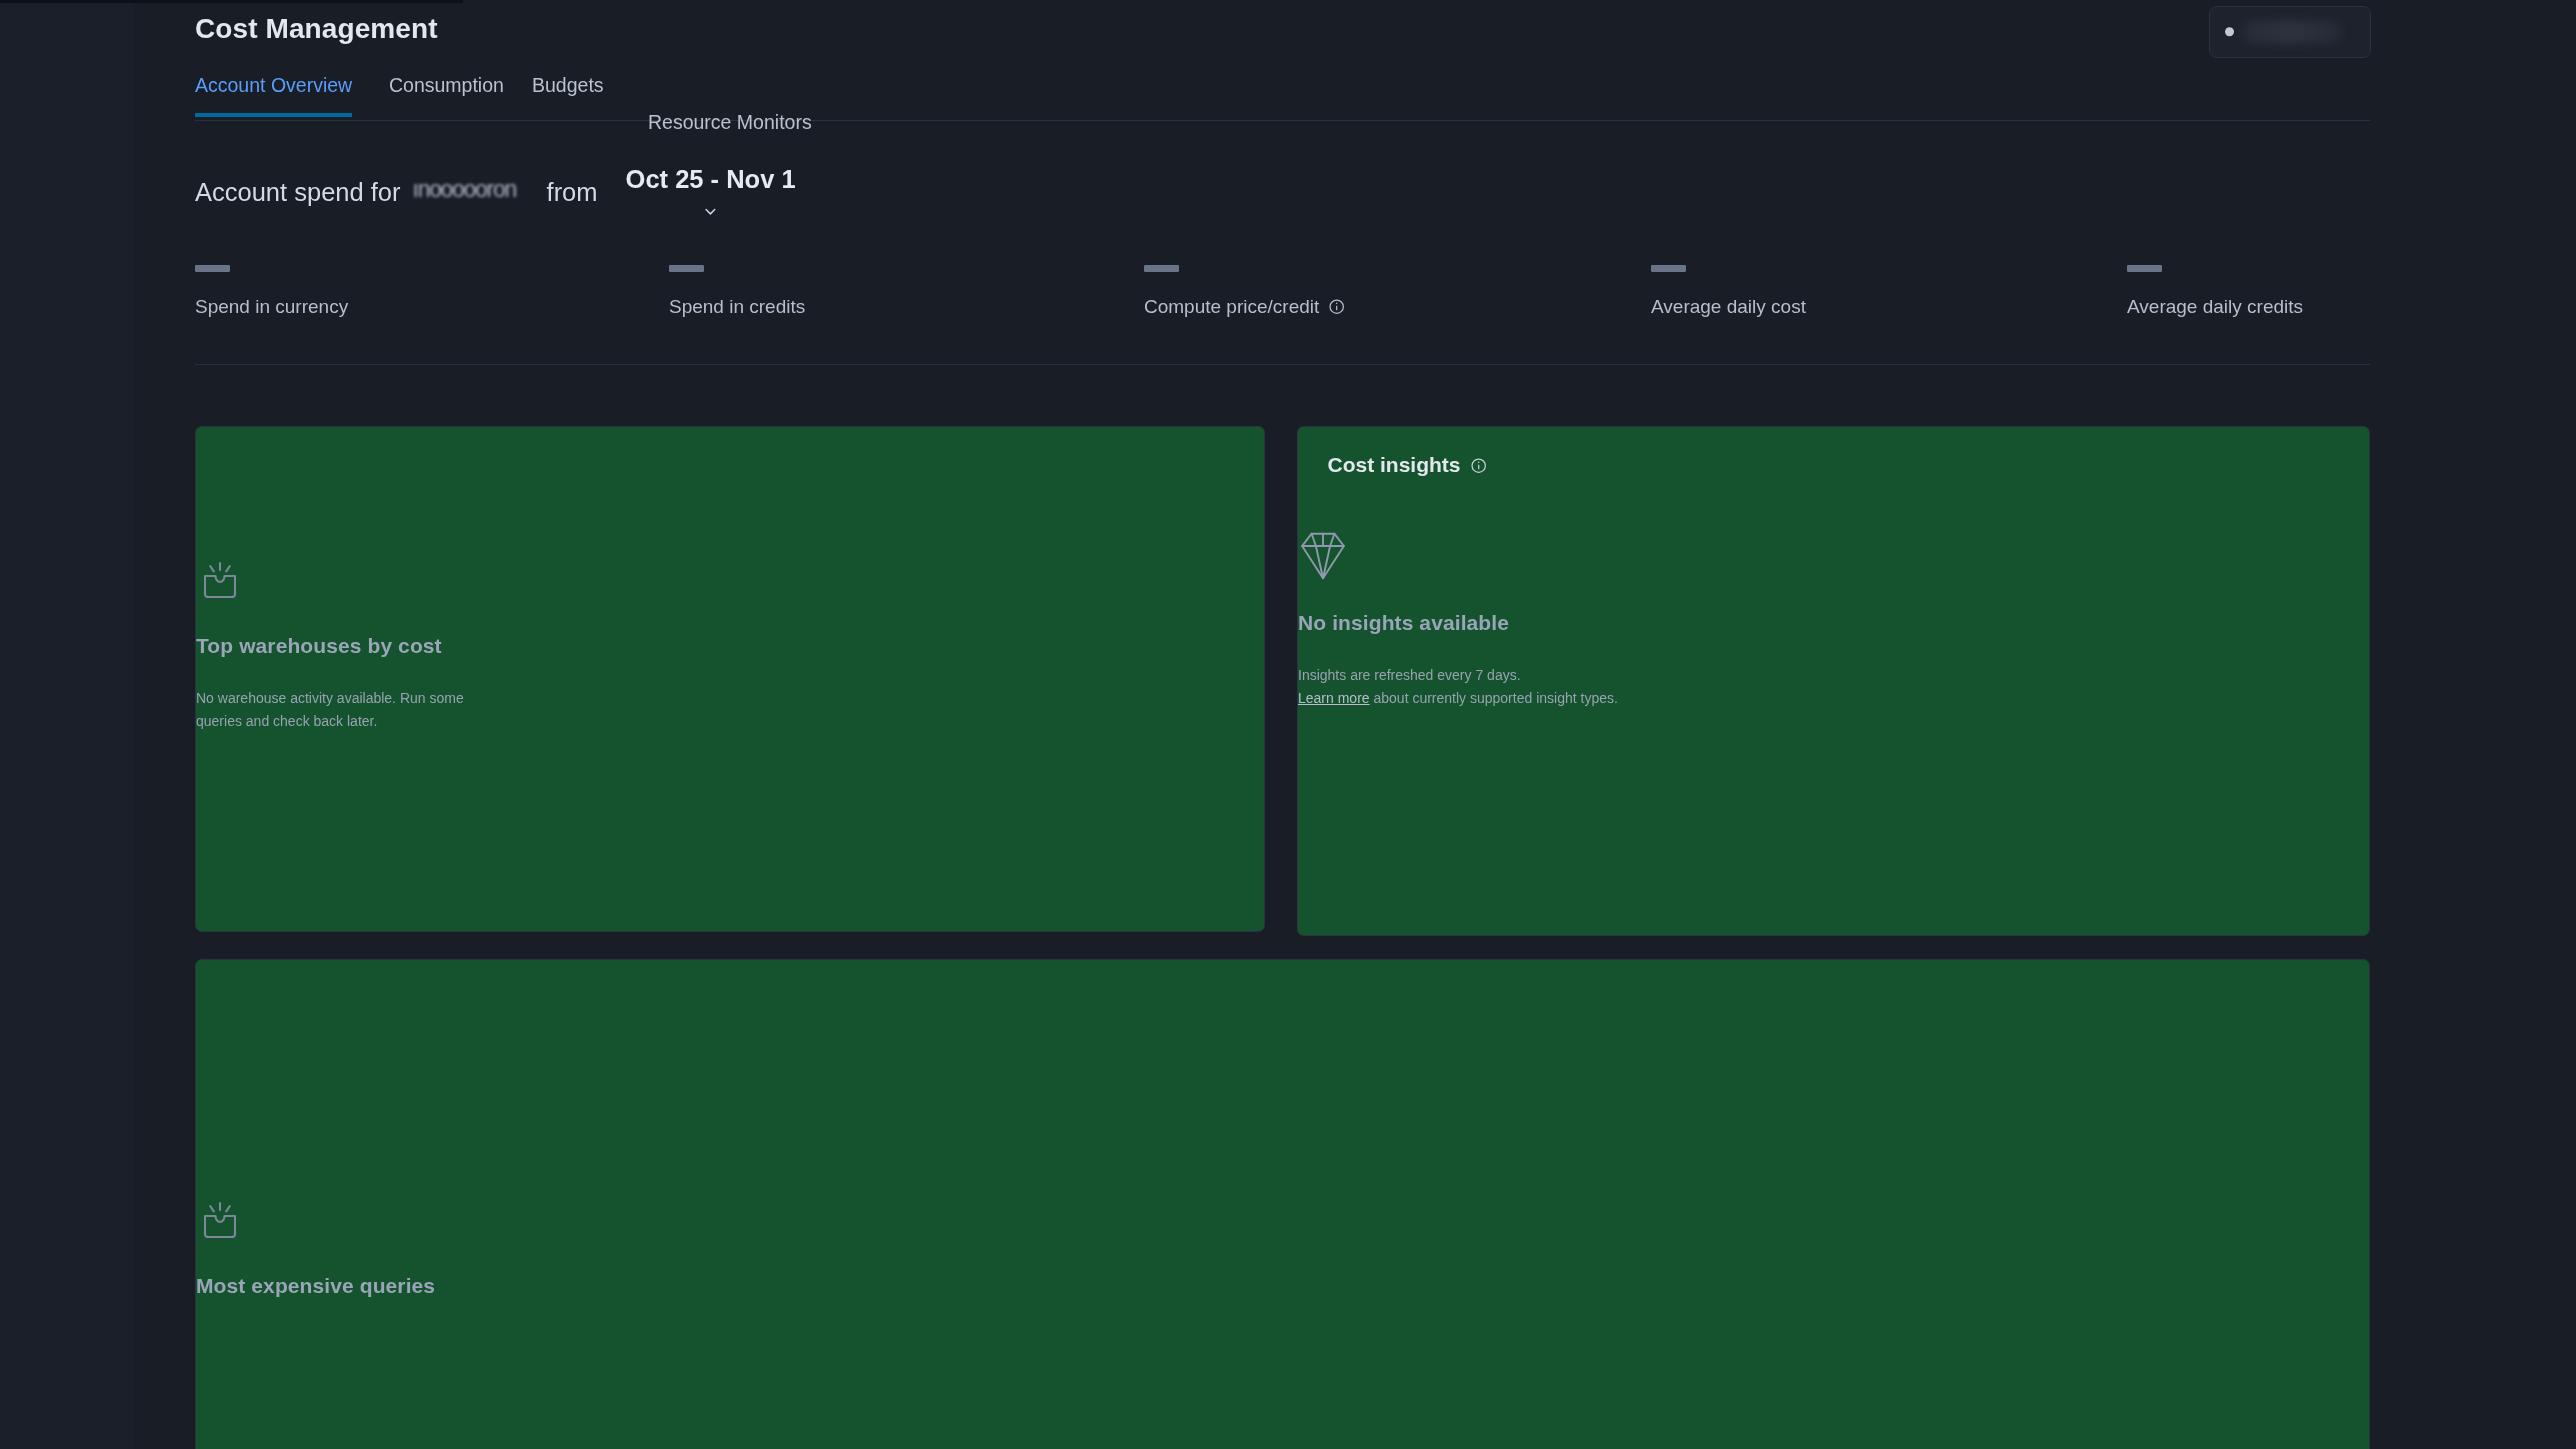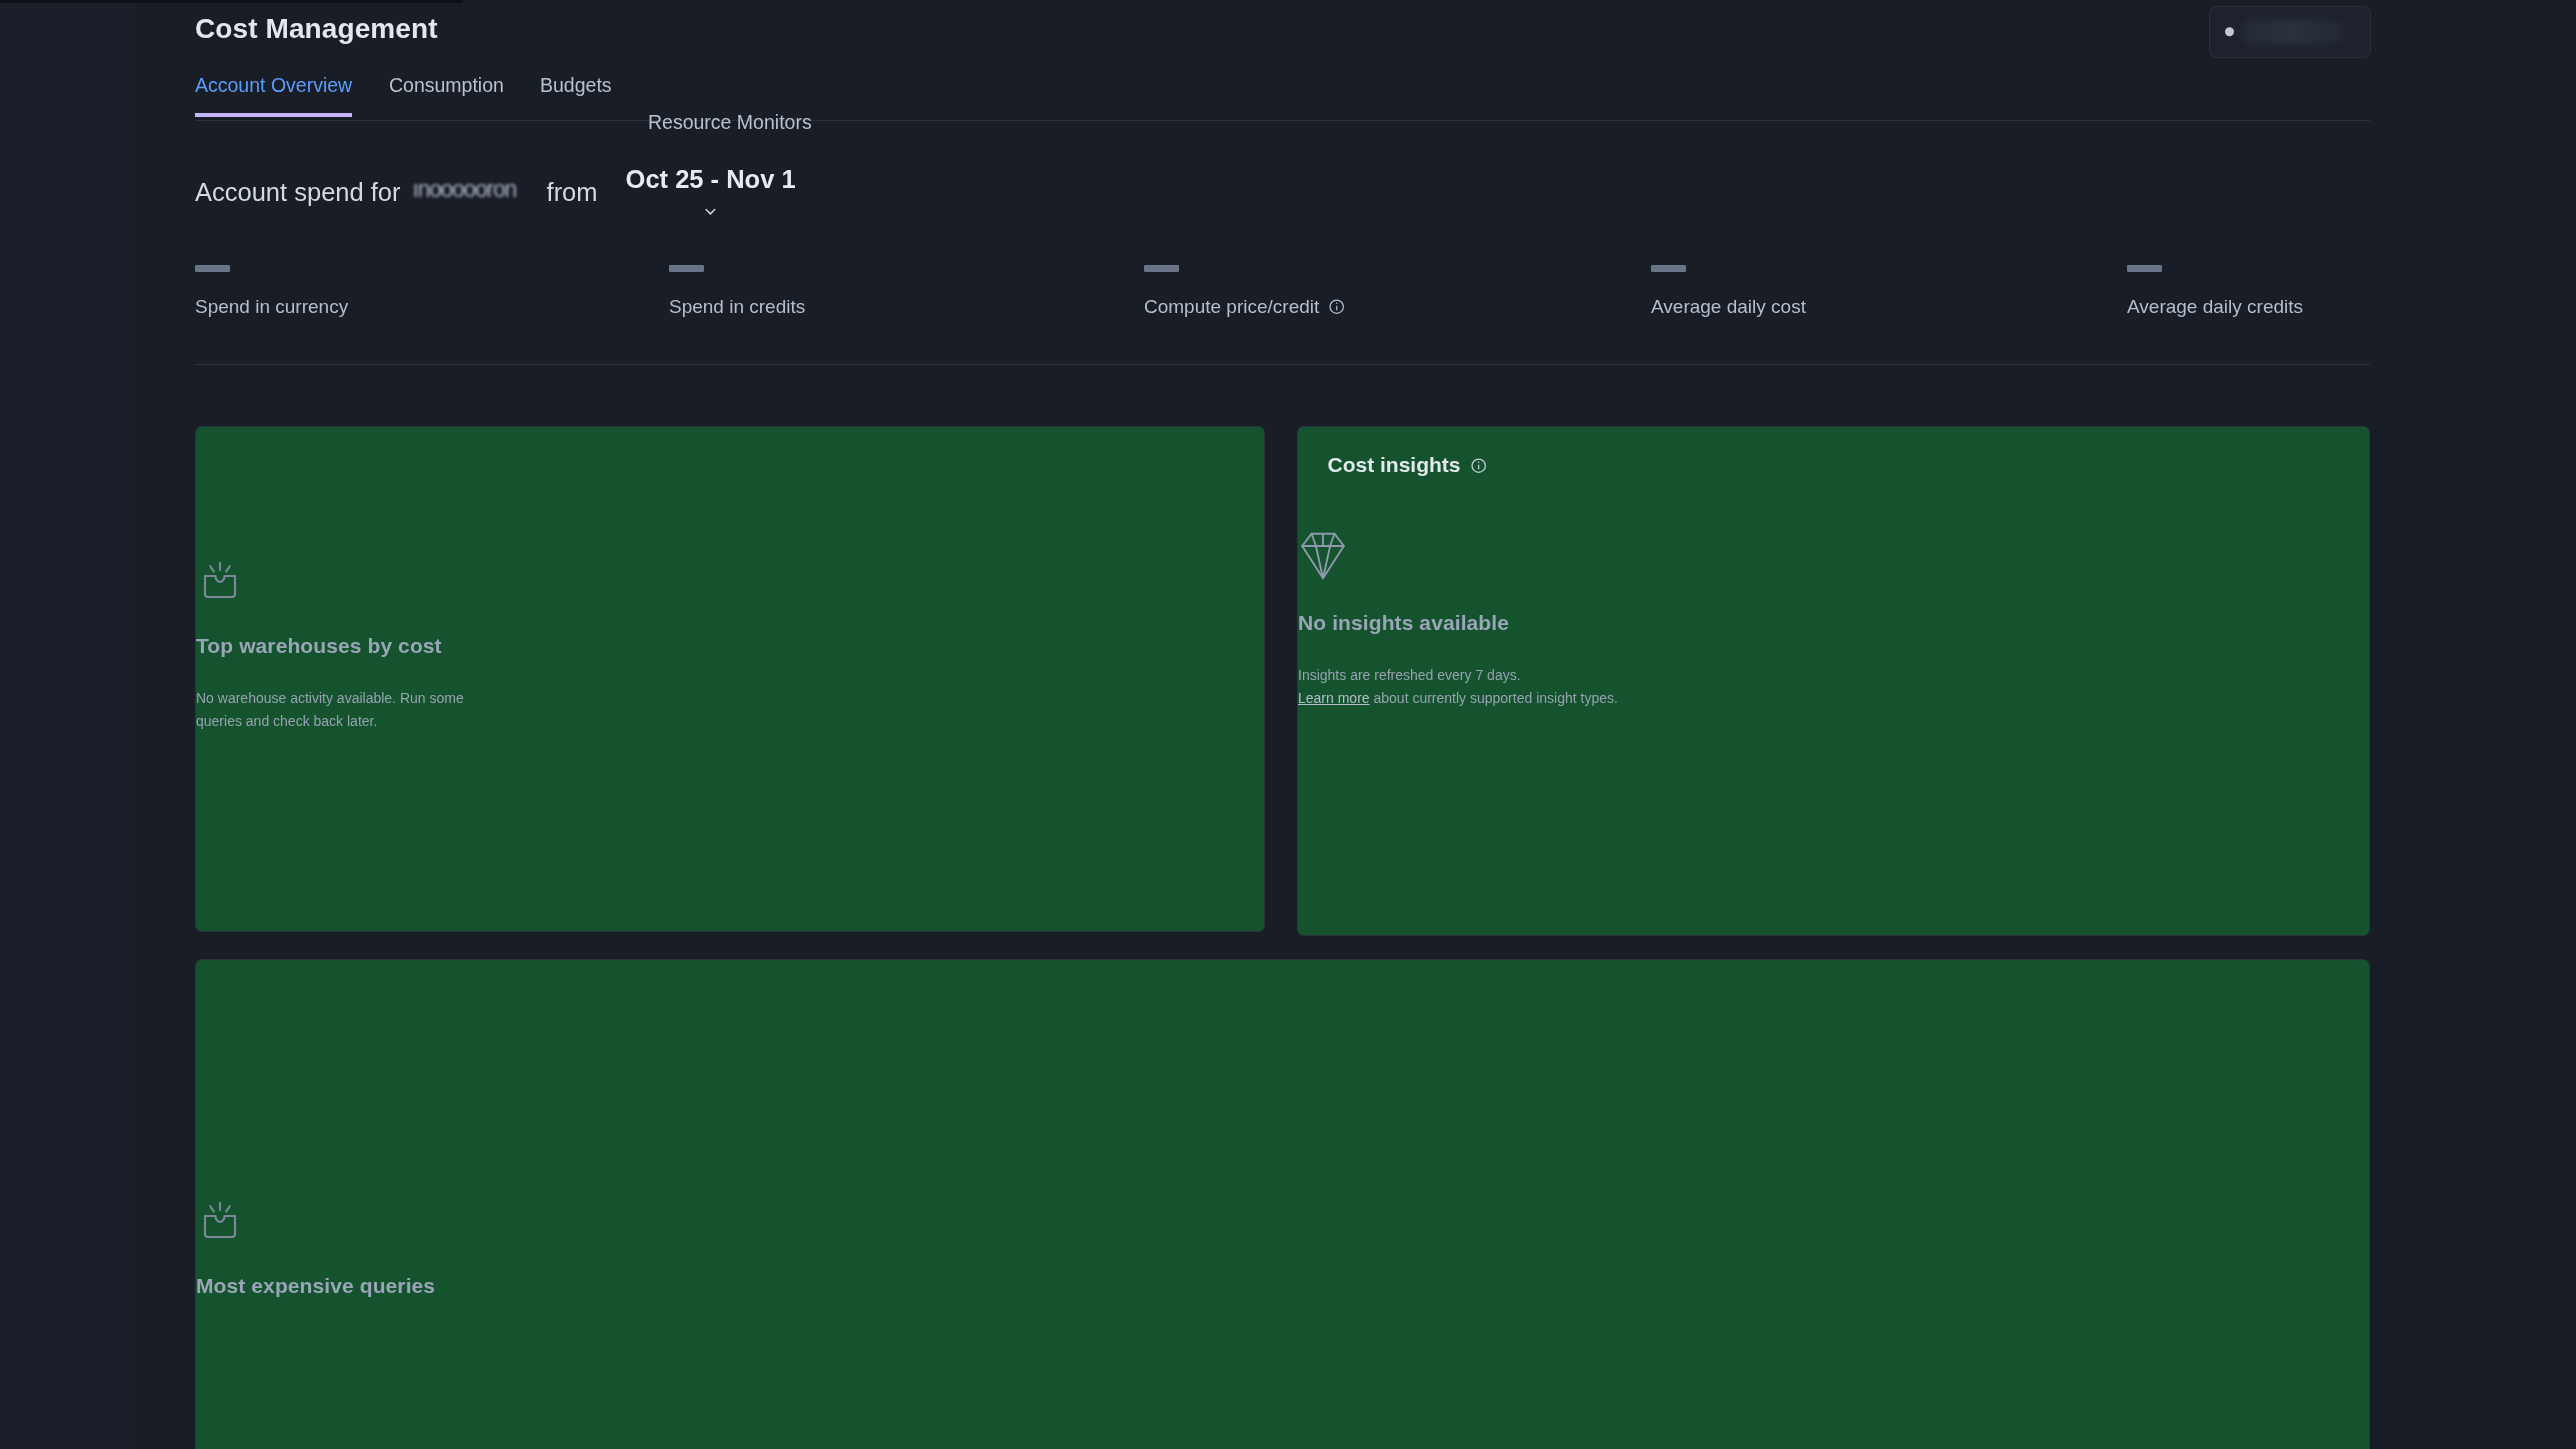--- a/index.html
+++ b/index.html
@@ -106,21 +106,21 @@
     position: absolute;
     top: 0;
     font-size: 19.5px;
     color: #b9c2d0;
     white-space: nowrap;
     padding-bottom: 16px;
     cursor: pointer;
   }
   .tab.active {
     color: #5b9dfb;
-    border-bottom: 4px solid #c4b5fd;
+    border-bottom: 4px solid #0369a1;
     text-align: right;
   }
 
   
   .spend-row {
     position: absolute;
     left: 0;
     top: 173px;
     height: 38px;
     display: flex;
@@ -272,21 +272,21 @@
   <div class="left-rail-topline"></div>
 
   <div class="content">
 
     <div class="page-title">Cost Management</div>
 
     <div class="tabs">
       <div class="tab active" style="left:0px;">Account Overview</div>
 
       <div class="tab" style="left: 194px;">Consumption</div>
-      <div class="tab" style="left: 345px;">Budgets</div>
+      <div class="tab" style="left: 337px;">Budgets</div>
       <div class="tab" style="left: 453px; margin-top: 37px;">Resource Monitors</div>
     </div>
 
     <div class="spend-row">
       <span class="spend-label">Account spend for</span>
       <span class="spend-account-blur">
         <span>ınoooooron</span>
       </span>
       <span class="spend-from">from</span>
       <span class="date-range-btn">

